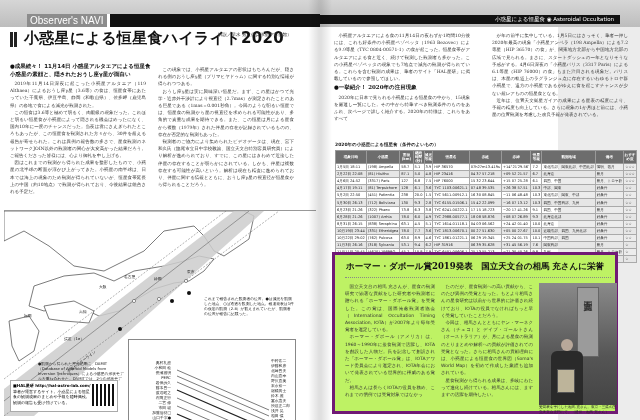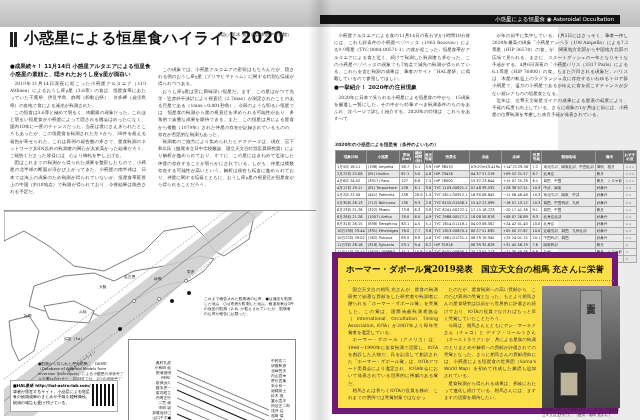--- a/index.html
+++ b/index.html
@@ -24,34 +24,37 @@
 .infobox{position:absolute;left:10px;top:380px;width:108px;height:32px;border:1px solid #aaa;background:#fff;font-size:4px;line-height:5.5px;padding:2px}
 .qr{position:absolute;right:3px;top:3px;width:22px;height:22px;background:repeating-linear-gradient(90deg,#111 0 2px,#fff 2px 4px),#111}
 .shape-box{position:absolute;left:124px;top:128px;width:168px;height:158px;border:1px solid #888;background:#fff}
 .caption-small{position:absolute;font-size:3.8px;line-height:5px;color:#222}
 table{border-collapse:collapse;font-size:3.6px;font-family:"DejaVu Sans",sans-serif}
 .tbl{position:absolute;left:15px;top:150px;width:294px}
 .tbl th{background:#6d6d6d;color:#fff;font-weight:bold;height:10px;border:0.5px solid #999}
 .tbl td{height:7.1px;border:0.5px solid #aaa;padding:0 1px;white-space:nowrap;overflow:hidden;color:#222}
 .tbl tr:nth-child(even) td{background:#e6e6e6}
 .tbl-title{position:absolute;left:15px;top:142px;font-size:4.5px;font-weight:bold;color:#222}
-.article{position:absolute;left:12px;top:252px;width:286px;height:162px;border:6px solid #701a75;background:#fde047}
+.article{position:absolute;left:12px;top:252px;width:286px;height:162px;border:3px solid #701a75;background:#bef264}
 .art-title{position:absolute;left:0;top:6px;width:100%;text-align:center;font-size:8.5px;font-weight:bold;color:#111;font-family:"DejaVu Serif",serif}
 .wave{position:absolute;left:10px;top:20px;width:266px;height:3px;border-bottom:1px dotted #888}
 .photo{position:absolute;left:204px;top:28px;width:78px;height:122px;background:linear-gradient(#8a8a8a,#555 60%,#444)}
 .photo-cap{position:absolute;left:204px;top:150px;width:80px;font-size:3.6px;line-height:4.5px;color:#222}
 .gutter{position:absolute;left:308px;top:0;width:24px;height:420px;background:linear-gradient(90deg,rgba(0,0,0,0) 0,rgba(0,0,0,.12) 45%,rgba(0,0,0,.12) 55%,rgba(0,0,0,0) 100%);pointer-events:none}
 .grey-right{position:absolute;left:238px;top:27px;width:82px;height:393px;background:#ececec}
 .section-head{font-weight:bold;font-size:5.5px;color:#111;text-indent:0!important;margin:2px 0}
 </style>
 </head>
 <body>
 
 <div class="page left">
   <div class="band"></div>
+  <div class="navi">
+    <div class="navi-label">Observer's NAVI</div>
+  </div>
   <div class="vbar"></div>
   <div class="title">小惑星による恒星食ハイライト2020</div>
   <div class="author">解説／早水 勉（佐賀市星空学習館）</div>
   <div class="lead">
     <div>●成果続々！ 11月14日 小惑星アルタエアによる恒星食</div>
     <div>小惑星の素顔と、隠されたおうし座γ星が面白い</div>
   </div>
   <div class="col" style="left:10px;top:80px;width:136px;height:128px;overflow:hidden">
     <p>2019年11月14日深夜に起こった小惑星アルタエア（119 Althaea）によるおうし座γ星（3.6等）の食は、恒星食帯にあたっていた千葉県、伊豆半島、静岡（和歌山県）、佐多岬（鹿児島県）の各地で食による減光が観測された。</p>
     <p>この恒食は3.6等と極めて明るく、肉眼級の現象だった。これほど明るい恒星食が小惑星によって隠される機会はめったになく、国内10年に一度のチャンスだった。当夜は雲にさえぎられたところもあったが、この恒星食を観測された方々から、30件を超える報告が寄せられた。これは異例の報告数の多さで、星食観測のネットワークJOIN以外の観測者の関心が大変高かった結果だろう。ご報告くださった皆様には、心より御礼を申し上げる。</p>

